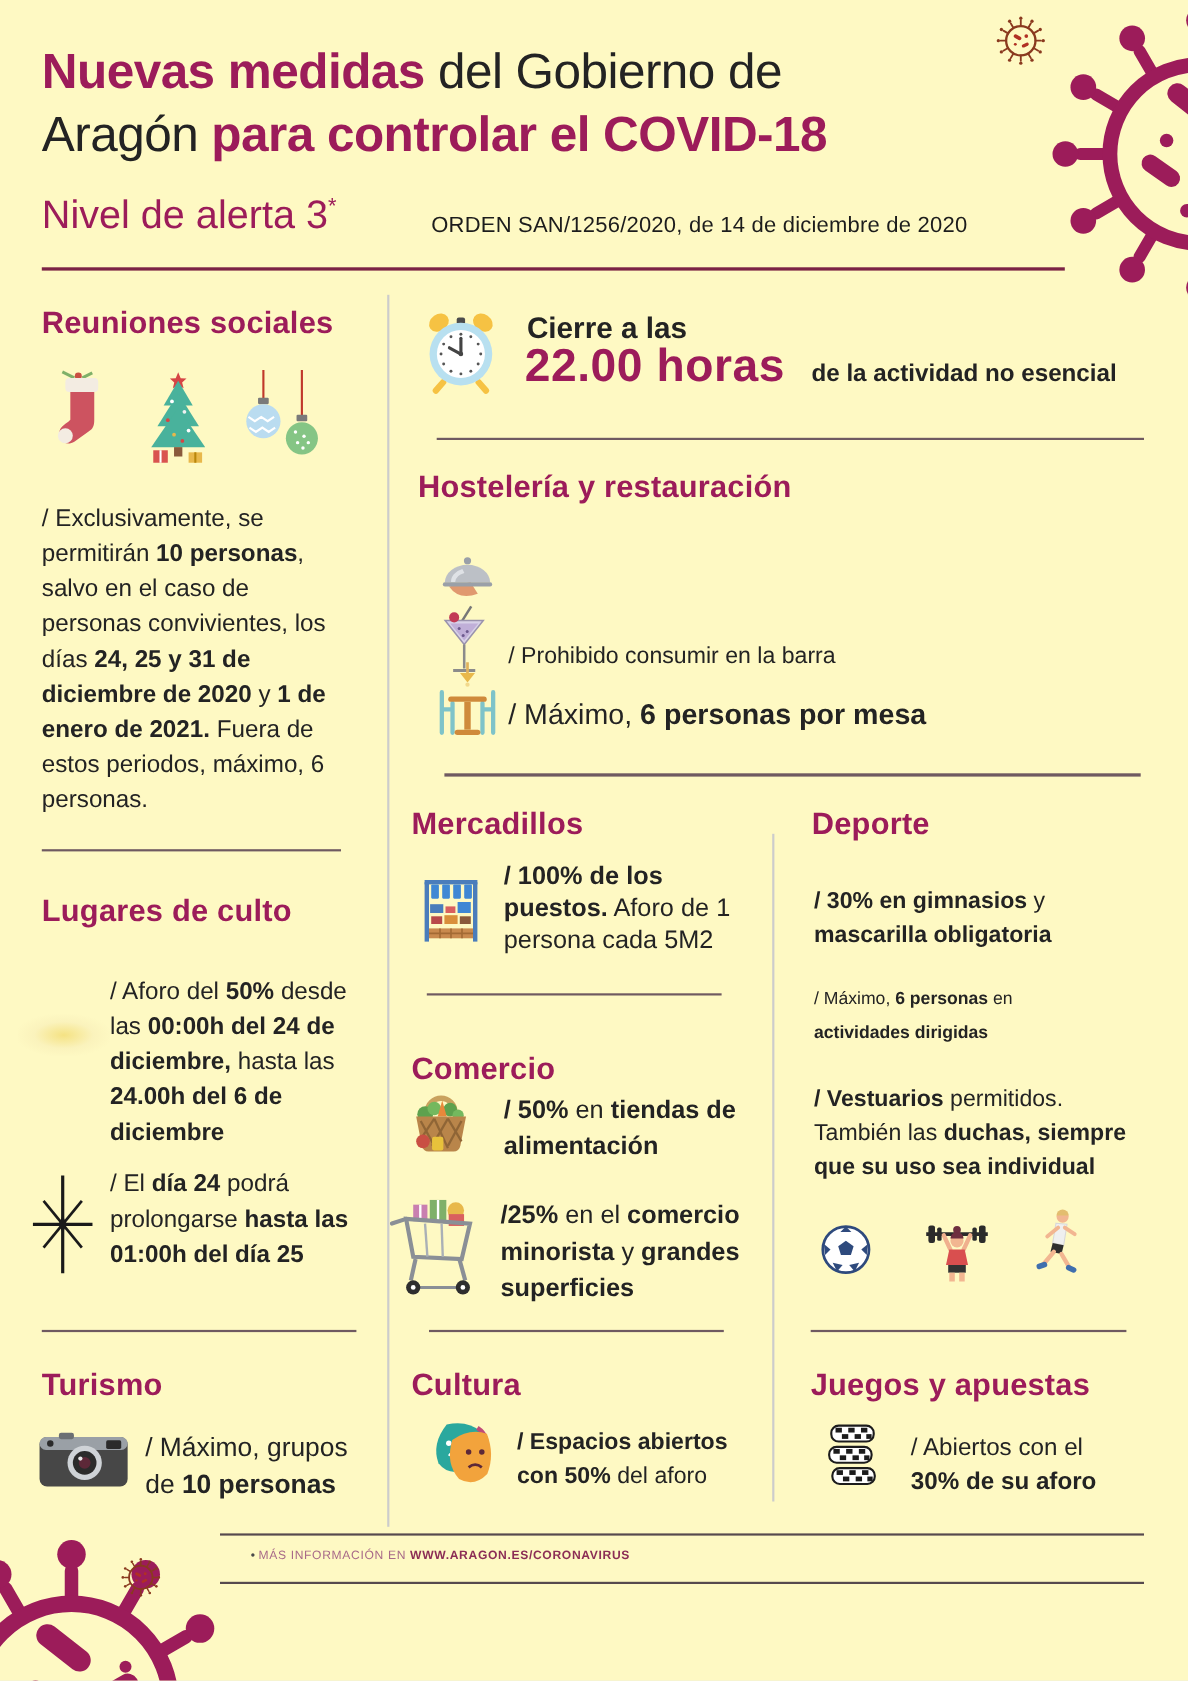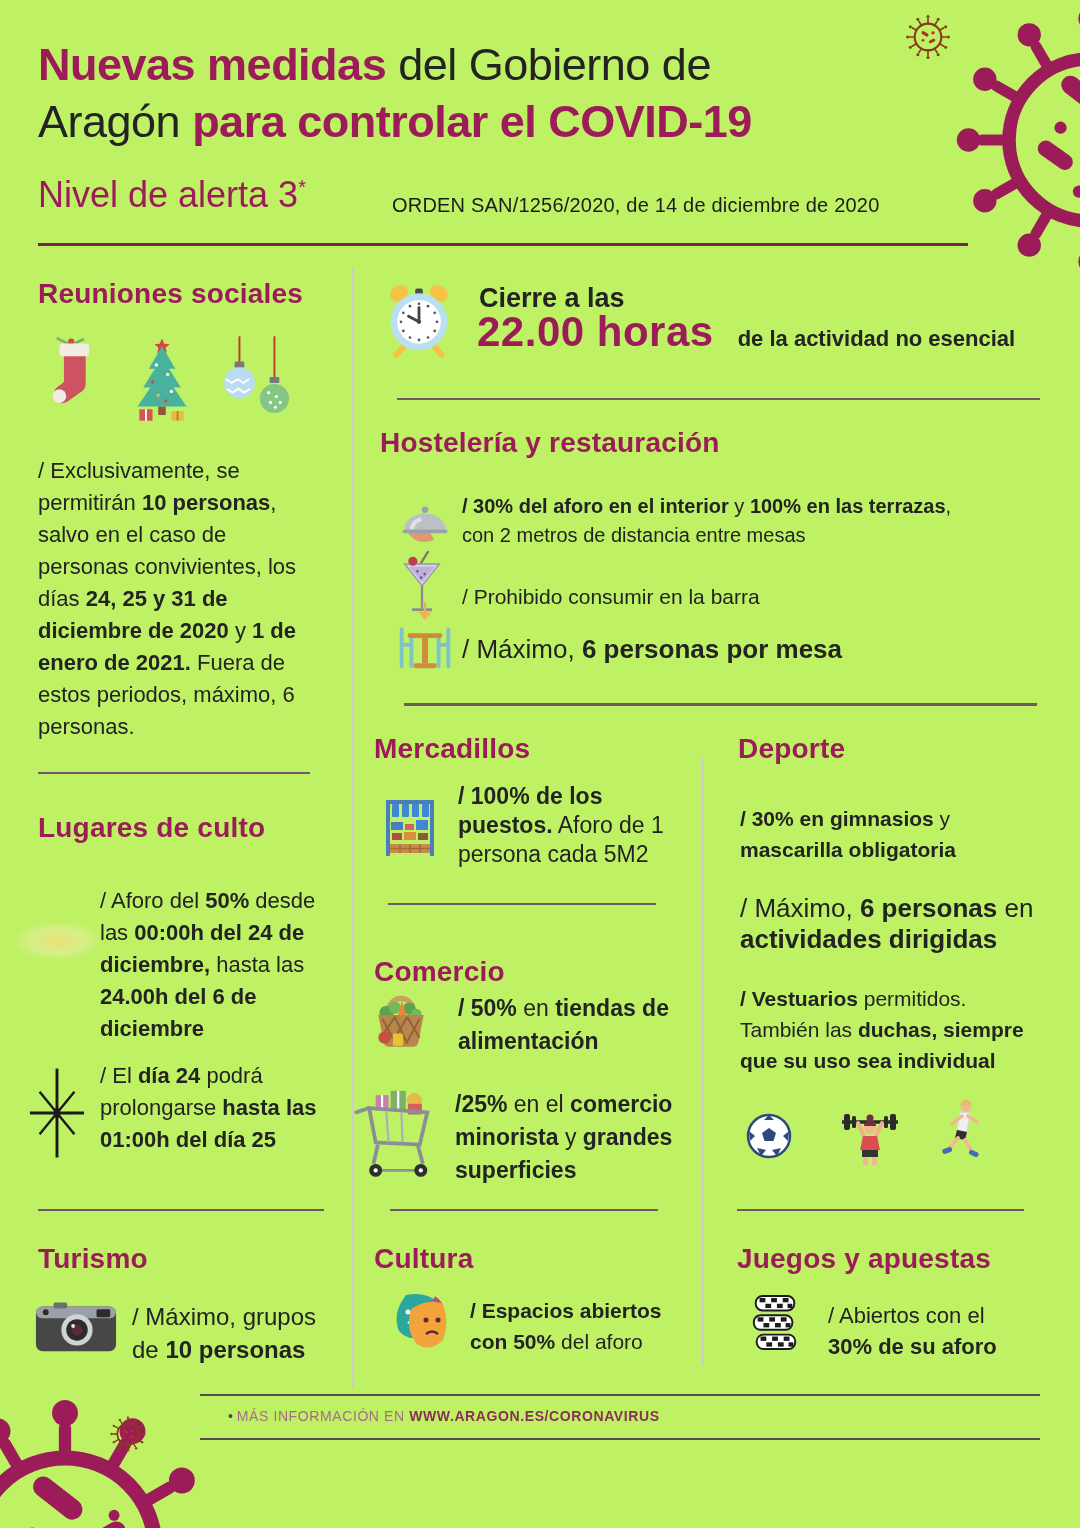--- a/index.html
+++ b/index.html
@@ -1,21 +1,21 @@
 <!DOCTYPE html>
 <html><head>
 <meta charset="utf-8">
 <style>
 :root{
   --acc:#9c1c5a; --ink:#232323; --rule:#6f5a61; --hdr-rule:#7b2345;
   --gray-div:#cccccc; --foot-line:#564a4e;
 }
 *{box-sizing:border-box}
 body{margin:0;background:#e9e9e9;font-family:"Liberation Sans",sans-serif}
-#canvas{position:relative;width:1080px;height:1528px;background:#bef264;color:var(--ink);overflow:hidden;margin:0 auto}
+#canvas{position:relative;width:1080px;height:1528px;background:#fef9c3;color:var(--ink);overflow:hidden;margin:0 auto}
 .abs{position:absolute}
 .rich .b{font-weight:700}
 .rich .acc{color:var(--acc);font-weight:700}
 .rich .sup{vertical-align:super;font-size:55%}
 .rich .blt{color:#4a4a4a;letter-spacing:0}
 .rich .url{color:#8c2e55}
 .sec-title{font-weight:700;color:var(--acc);font-size:28px;letter-spacing:.2px;white-space:nowrap}
 .body-txt{white-space:pre-line;color:var(--ink)}
 .rule{background:var(--rule);height:2px}
 #title{left:38px;top:36px;font-size:45px;line-height:57px;letter-spacing:-.5px;white-space:nowrap}
@@ -59,35 +59,35 @@
 #market-icon{left:384px;top:798px;width:52px;height:60px}
 #mercadillos-body{left:458px;top:782px;width:255px;font-size:23px;line-height:29px}
 #hr-mid-1{left:388px;top:903px;width:268px}
 #comercio-title{left:374px;top:956px}
 #basket-icon{left:368px;top:984px;width:66px;height:68px}
 #comercio-item1{left:458px;top:992px;width:255px;font-size:23px;line-height:33px}
 #cart-icon{left:352px;top:1086px;width:86px;height:100px}
 #comercio-item2{left:455px;top:1088px;width:258px;font-size:23px;line-height:33px}
 #deporte-title{left:738px;top:733px}
 #deporte-item1{left:740px;top:803px;width:310px;font-size:21px;line-height:31px}
-#deporte-item2{left:740px;top:893px;width:310px;font-size:26px;line-height:31px}
+#deporte-item2{left:740px;top:893px;width:310px;font-size:16px;line-height:31px}
 #deporte-item3{left:740px;top:983px;width:315px;font-size:21px;line-height:31px}
 #ball-icon{left:745px;top:1112px;width:48px;height:48px}
 #lifter-icon{left:836px;top:1106px;width:68px;height:60px}
 #runner-icon{left:936px;top:1098px;width:50px;height:70px}
 #hr-mid-2{left:390px;top:1209px;width:268px}
 #cultura-title{left:374px;top:1243px}
 #masks-icon{left:376px;top:1288px;width:92px;height:72px}
 #cultura-body{left:470px;top:1295px;width:245px;font-size:21px;line-height:31px}
 #hr-right-3{left:737px;top:1209px;width:287px}
 #juegos-title{left:737px;top:1243px}
 #chips-icon{left:748px;top:1292px;width:54px;height:64px}
 #juegos-body{left:828px;top:1300px;width:235px;font-size:22px;line-height:31px}
 #footer-line1{left:200px;top:1394px;width:840px;background:var(--foot-line)}
-#footer-info{left:228px;top:1408px;font-size:14px;letter-spacing:.6px;color:#a86a88;font-weight:500}
+#footer-info{left:228px;top:1408px;font-size:11px;letter-spacing:.6px;color:#a86a88;font-weight:500}
 #footer-line2{left:200px;top:1438px;width:840px;background:var(--foot-line)}
 #logo{left:888px;top:1460px;display:flex;align-items:center;gap:6px}
 #logo-flag{width:44px;height:48px;flex:0 0 auto}
 #logo-text{font-size:21px;font-weight:700;line-height:22px;color:#141414;letter-spacing:-.2px}
 #virus-big-bottom{left:-85px;top:1398px;width:300px;height:300px;color:var(--acc)}
 #virus-small-bottom{left:108px;top:1414px;width:40px;height:40px;color:#8a3a1f}
 </style>
 </head>
 <body>
 
@@ -180,21 +180,21 @@
           <circle cx="24" cy="34" r="1.6"></circle>
       </g>
     </symbol>
   </defs>
 </svg>
 
 <div id="canvas">
 
   <div class="abs rich" id="title">
     <div><span class="acc">Nuevas medidas</span><span> del Gobierno de</span></div>
-    <div><span>Aragón </span><span class="acc">para controlar el COVID-19</span></div>
+    <div><span>Aragón </span><span class="acc">para controlar el COVID-18</span></div>
   </div>
   <div class="abs rich" id="alert"><span>Nivel de alerta 3</span><span class="sup">*</span></div>
   <div class="abs" id="order">ORDEN SAN/1256/2020, de 14 de diciembre de 2020</div>
   <div class="abs" id="hr-header"></div>
   <svg class="abs" id="virus-big-top" viewBox="0 0 220 220">
       <use href="#virusSym"></use>
     </svg>
   <svg class="abs" id="virus-small-top" viewBox="0 0 60 60">
       <use href="#virusSmallSym"></use>
     </svg>
@@ -323,22 +323,20 @@
   <div class="abs rule" id="hr-right-1"></div>
 
   <div class="abs sec-title" id="hosteleria-title">Hostelería y restauración</div>
   <svg class="abs" id="cloche-icon" viewBox="0 0 60 62">
     <path d="M12 44 q10 14 28 7 l-7 -11 z" fill="#e0996f"></path>
     <path d="M8 40 a22 17 0 0 1 44 0 z" fill="#bcc0c6"></path>
     <path d="M14 40 a17 13 0 0 1 11 -13 l2 4 a13 10 0 0 0 -9 9 z" fill="#dfe2e6"></path>
     <circle cx="30" cy="19" r="3.5" fill="#9aa0a8"></circle>
     <rect x="6" y="40" width="48" height="4" rx="2" fill="#9aa0a8"></rect>
   </svg>
-  <div class="abs rich body-txt" id="host-item1"><span class="b">/ 30% del aforo en el interior</span><span> y </span><span class="b">100% en las terrazas</span><span>,
-con 2 metros de distancia entre mesas</span></div>
   <svg class="abs" id="cocktail-icon" viewBox="0 0 46 78">
     <line x1="20" y1="18" x2="30" y2="2" stroke="#777777" stroke-width="2.5"></line>
     <polygon points="4,16 42,16 23,40" fill="#d8d2e8" stroke="#9a93ad" stroke-width="1.5"></polygon>
     <polygon points="9,19 37,19 23,36" fill="#b79fd1" opacity="0.7"></polygon>
     <circle cx="18" cy="24" r="1.5" fill="#6d5a8e"></circle>
       <circle cx="26" cy="27" r="1.5" fill="#6d5a8e"></circle>
       <circle cx="22" cy="31" r="1.5" fill="#6d5a8e"></circle>
     <circle cx="13" cy="13" r="5" fill="#c23b55"></circle>
     <line x1="23" y1="40" x2="23" y2="64" stroke="#8b8b8b" stroke-width="2.5"></line>
     <line x1="12" y1="66" x2="34" y2="66" stroke="#8b8b8b" stroke-width="3"></line>

